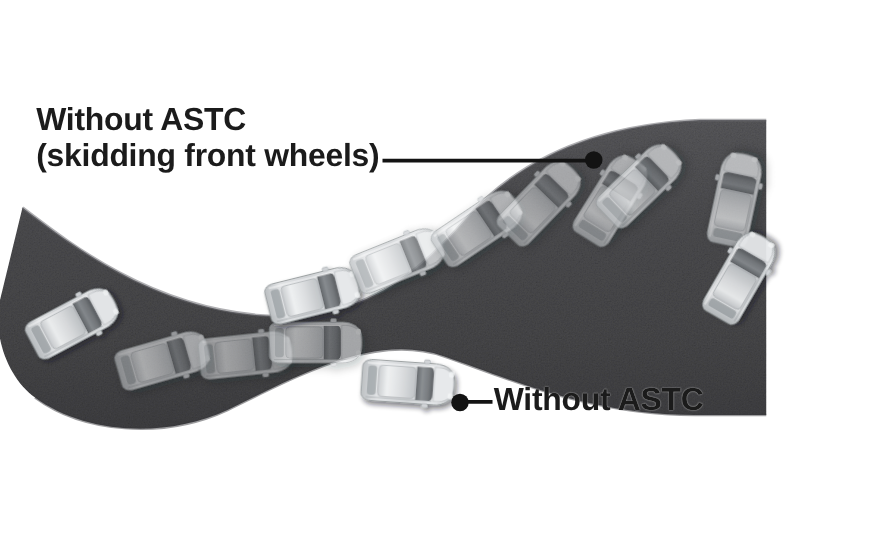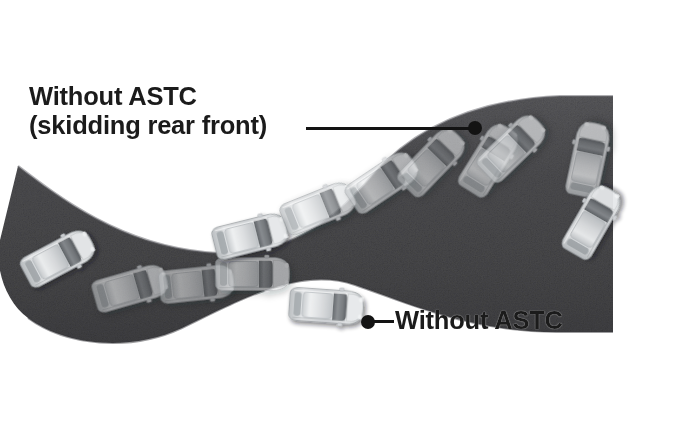--- a/index.html
+++ b/index.html
@@ -204,21 +204,21 @@
           <use xlink:href="#carGlyph" filter="url(#carShadow)"></use>
         </g>
       </g>
   </svg>
 
   <div class="leader" id="leader-rear-line"></div>
   <div class="leader-dot" id="leader-rear-dot"></div>
 
   <div class="label" id="label-rear" style="color: rgb(27, 27, 27);">
     <span class="ln">Without ASTC</span>
-    <span class="ln">(skidding rear front)</span>
+    <span class="ln">(skidding front wheels)</span>
   </div>
 
   <div class="leader-dot" id="leader-front-dot"></div>
   <div class="leader" id="leader-front-line"></div>
 
   <div class="label" id="label-front" style="color: rgb(27, 27, 27);">
     <span class="ln">Without ASTC</span>
   </div>
 
 </div>

